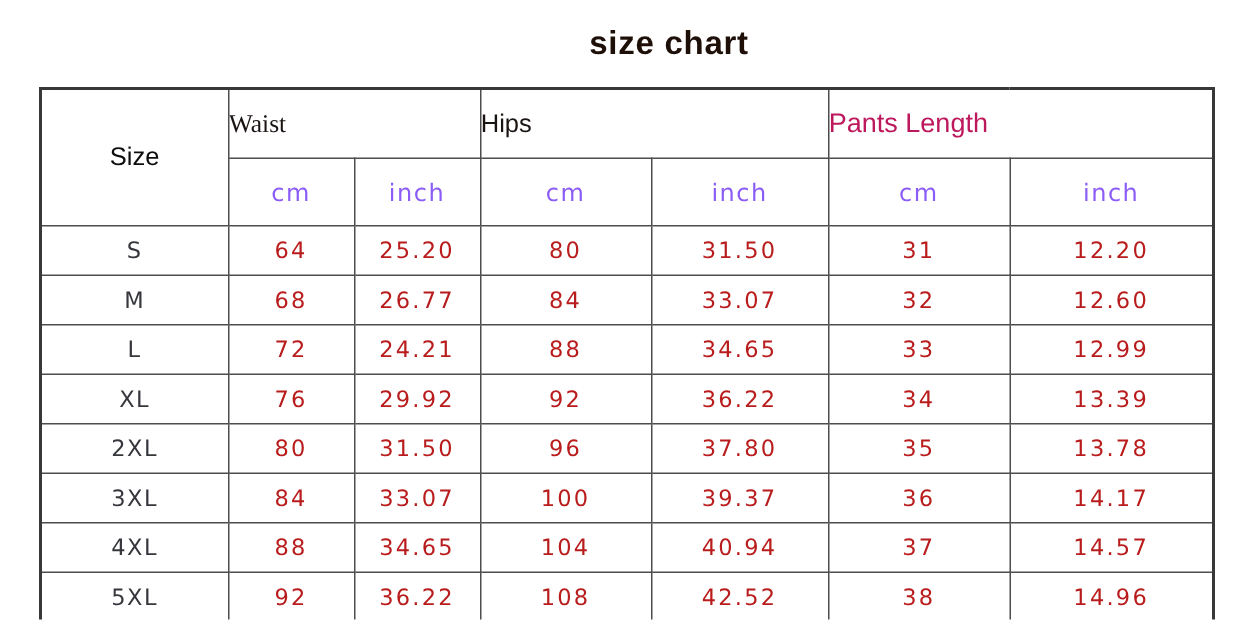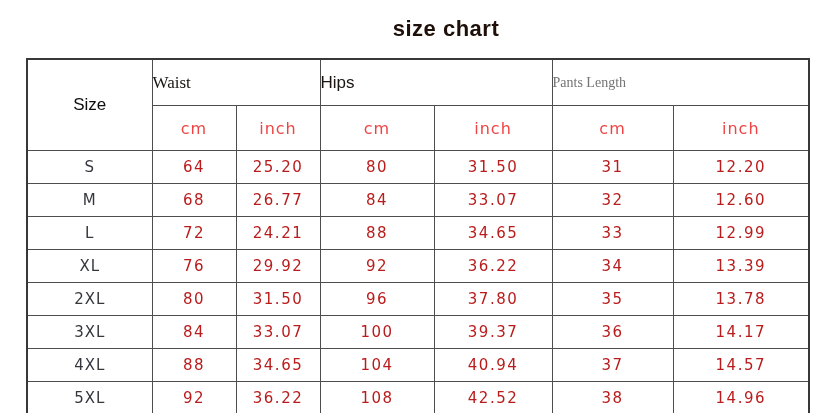--- a/index.html
+++ b/index.html
@@ -57,26 +57,26 @@
   th.group-head {
     font-size: 17px;
     color: #1a1412;
     text-align: left;
     vertical-align: middle;
     height: 45px;
     font-family: "Liberation Sans", sans-serif;
   }
   th.group-waist  { padding-left: 7px; font-family: Liberation Serif, serif; }
   th.group-hips   { padding-left: 38px; }
-  th.group-pants  { padding-left: 2px; font-weight: bold; color: #737373; font-size: 14px; font-family: Liberation Serif, serif; }
+  th.group-pants  { padding-left: 2px; font-weight: bold; color: #be185d; font-size: 18px; }
   
   th.sub-head {
     height: 44px;
     font-size: 16px;
-    color: #ef4444;
+    color: #8b5cf6;
     text-align: center;
     vertical-align: middle;
     letter-spacing: 1px;
     font-family: "DejaVu Sans", sans-serif;
   }
   
   tbody td {
     height: 32px;
     font-size: 15px;
     color: #b91c1c;

